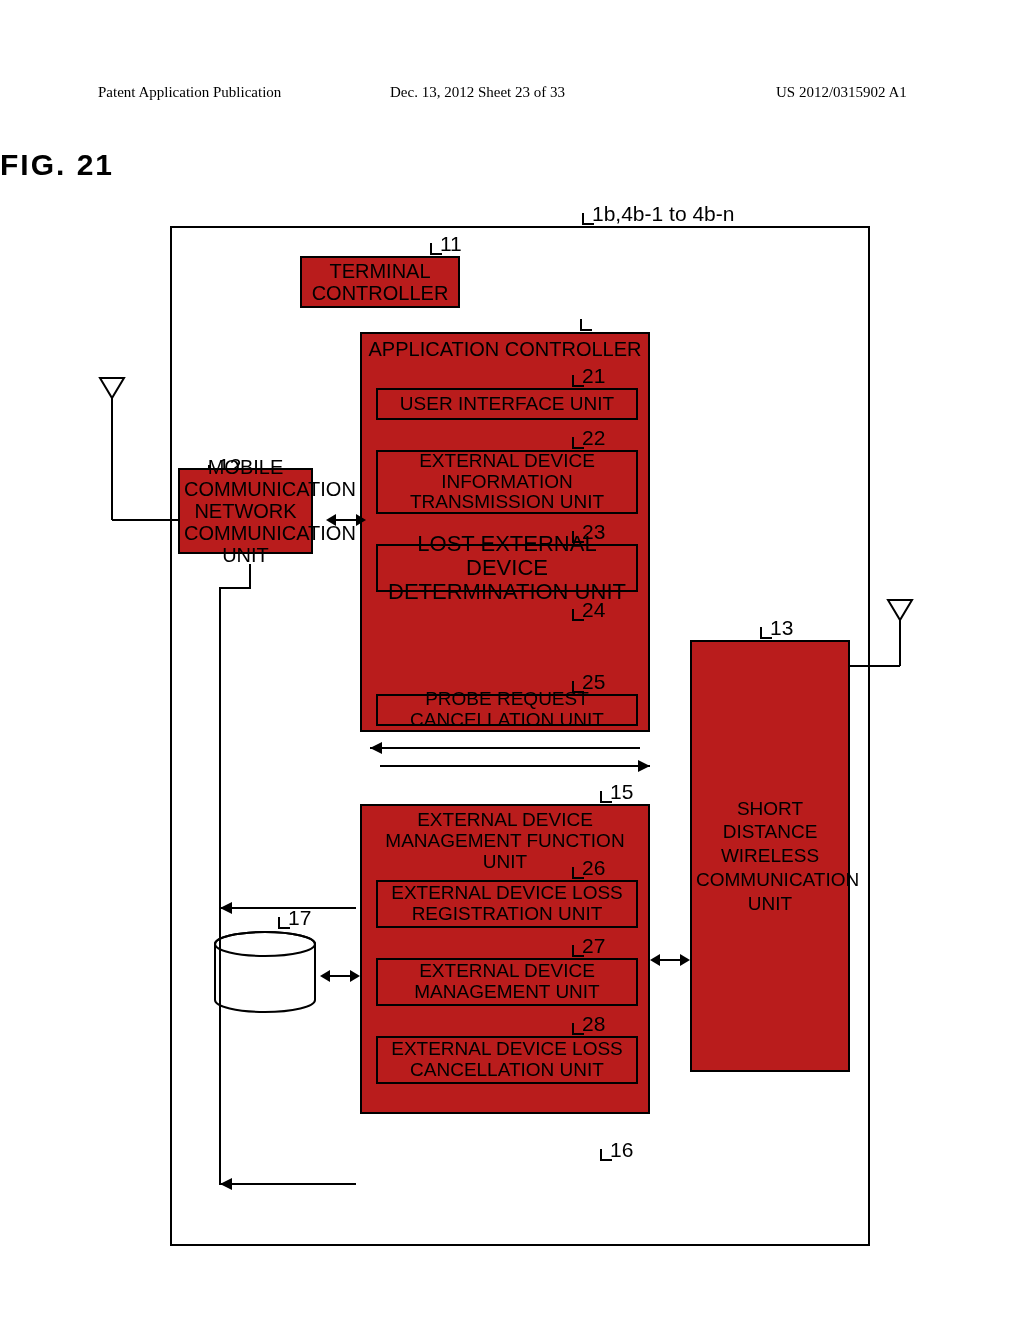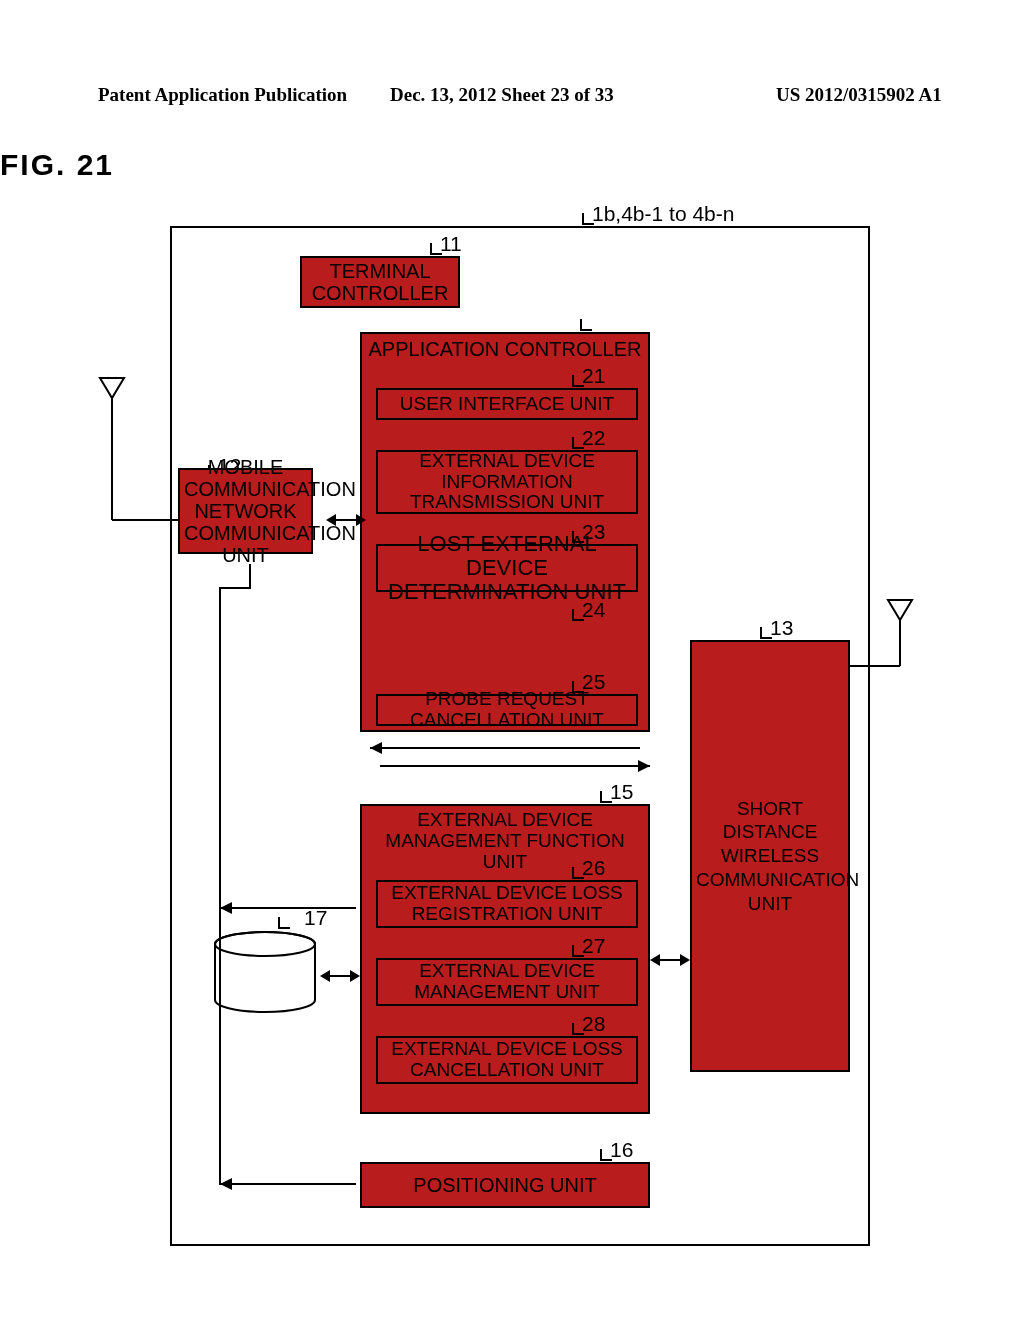--- a/index.html
+++ b/index.html
@@ -11,22 +11,22 @@
   }
   .page {
     position: relative;
     width: 1024px;
     height: 1320px;
     background: #fff;
   }
   .hdr {
     position: absolute;
     top: 84px;
-    font-size: 19px;
-    font-weight: bold;
+    font-size: 15px;
+    font-weight: normal;
   }
   .hdr-left  { left: 98px; }
   .hdr-mid   { left: 390px; }
   .hdr-right { left: 776px; }
   .figtitle {
     position: absolute;
     top: 148px;
     left: 0; width: 1024px;
     text-align: left;
     font-family: Arial, Helvetica, sans-serif;
@@ -210,41 +210,38 @@
     <div class="box" style="left:620px; top:452px; width:160px; height:432px; font-size:19px;">
       <div class="inner" style="line-height:1.25;">SHORT DISTANCE WIRELESS COMMUNICATION UNIT</div>
     </div>
 
     <svg class="wire" style="left:580px; top:760px;" width="40" height="24">
       <line x1="4" y1="12" x2="36" y2="12" stroke="#000" stroke-width="2"></line>
       <polygon points="0,12 10,6 10,18" fill="#000"></polygon>
       <polygon points="40,12 30,6 30,18" fill="#000"></polygon>
     </svg>
 
-    <div class="lbl" style="left:218px; top:718px;margin-left:16px;">17</div>
+    <div class="lbl" style="left:218px; top:718px;">17</div>
     <div class="hook" style="left:208px; top:729px;"></div>
     <div class="cyl" style="left:140px; top:742px;">
       <svg width="110" height="88">
         <ellipse cx="55" cy="14" rx="50" ry="12" fill="#fff" stroke="#000" stroke-width="2"></ellipse>
         <path d="M5 14 L5 70 A50 12 0 0 0 105 70 L105 14" fill="#fff" stroke="#000" stroke-width="2"></path>
         <ellipse cx="55" cy="14" rx="50" ry="12" fill="none" stroke="#000" stroke-width="2"></ellipse>
       </svg>
     </div>
 
     <svg class="wire" style="left:250px; top:776px;" width="40" height="24">
       <line x1="4" y1="12" x2="36" y2="12" stroke="#000" stroke-width="2"></line>
       <polygon points="0,12 10,6 10,18" fill="#000"></polygon>
       <polygon points="40,12 30,6 30,18" fill="#000"></polygon>
     </svg>
 
     <div class="lbl" style="left:540px; top:950px;">16</div>
     <div class="hook" style="left:530px; top:961px;"></div>
-    <div class="box" style="left:290px; top:974px; width:290px; height:46px; font-size:20px;">
-      <div class="inner">POSITIONING UNIT</div>
-    </div>
 
     <svg class="wire" style="left:140px; top:720px;" width="160" height="290">
       <path d="M10 0 L10 276 L146 276" fill="none" stroke="#000" stroke-width="2"></path>
       <polygon points="10,276 22,270 22,282" fill="#000"></polygon>
     </svg>
 
   </div>
 </div>
 
 </body></html>

